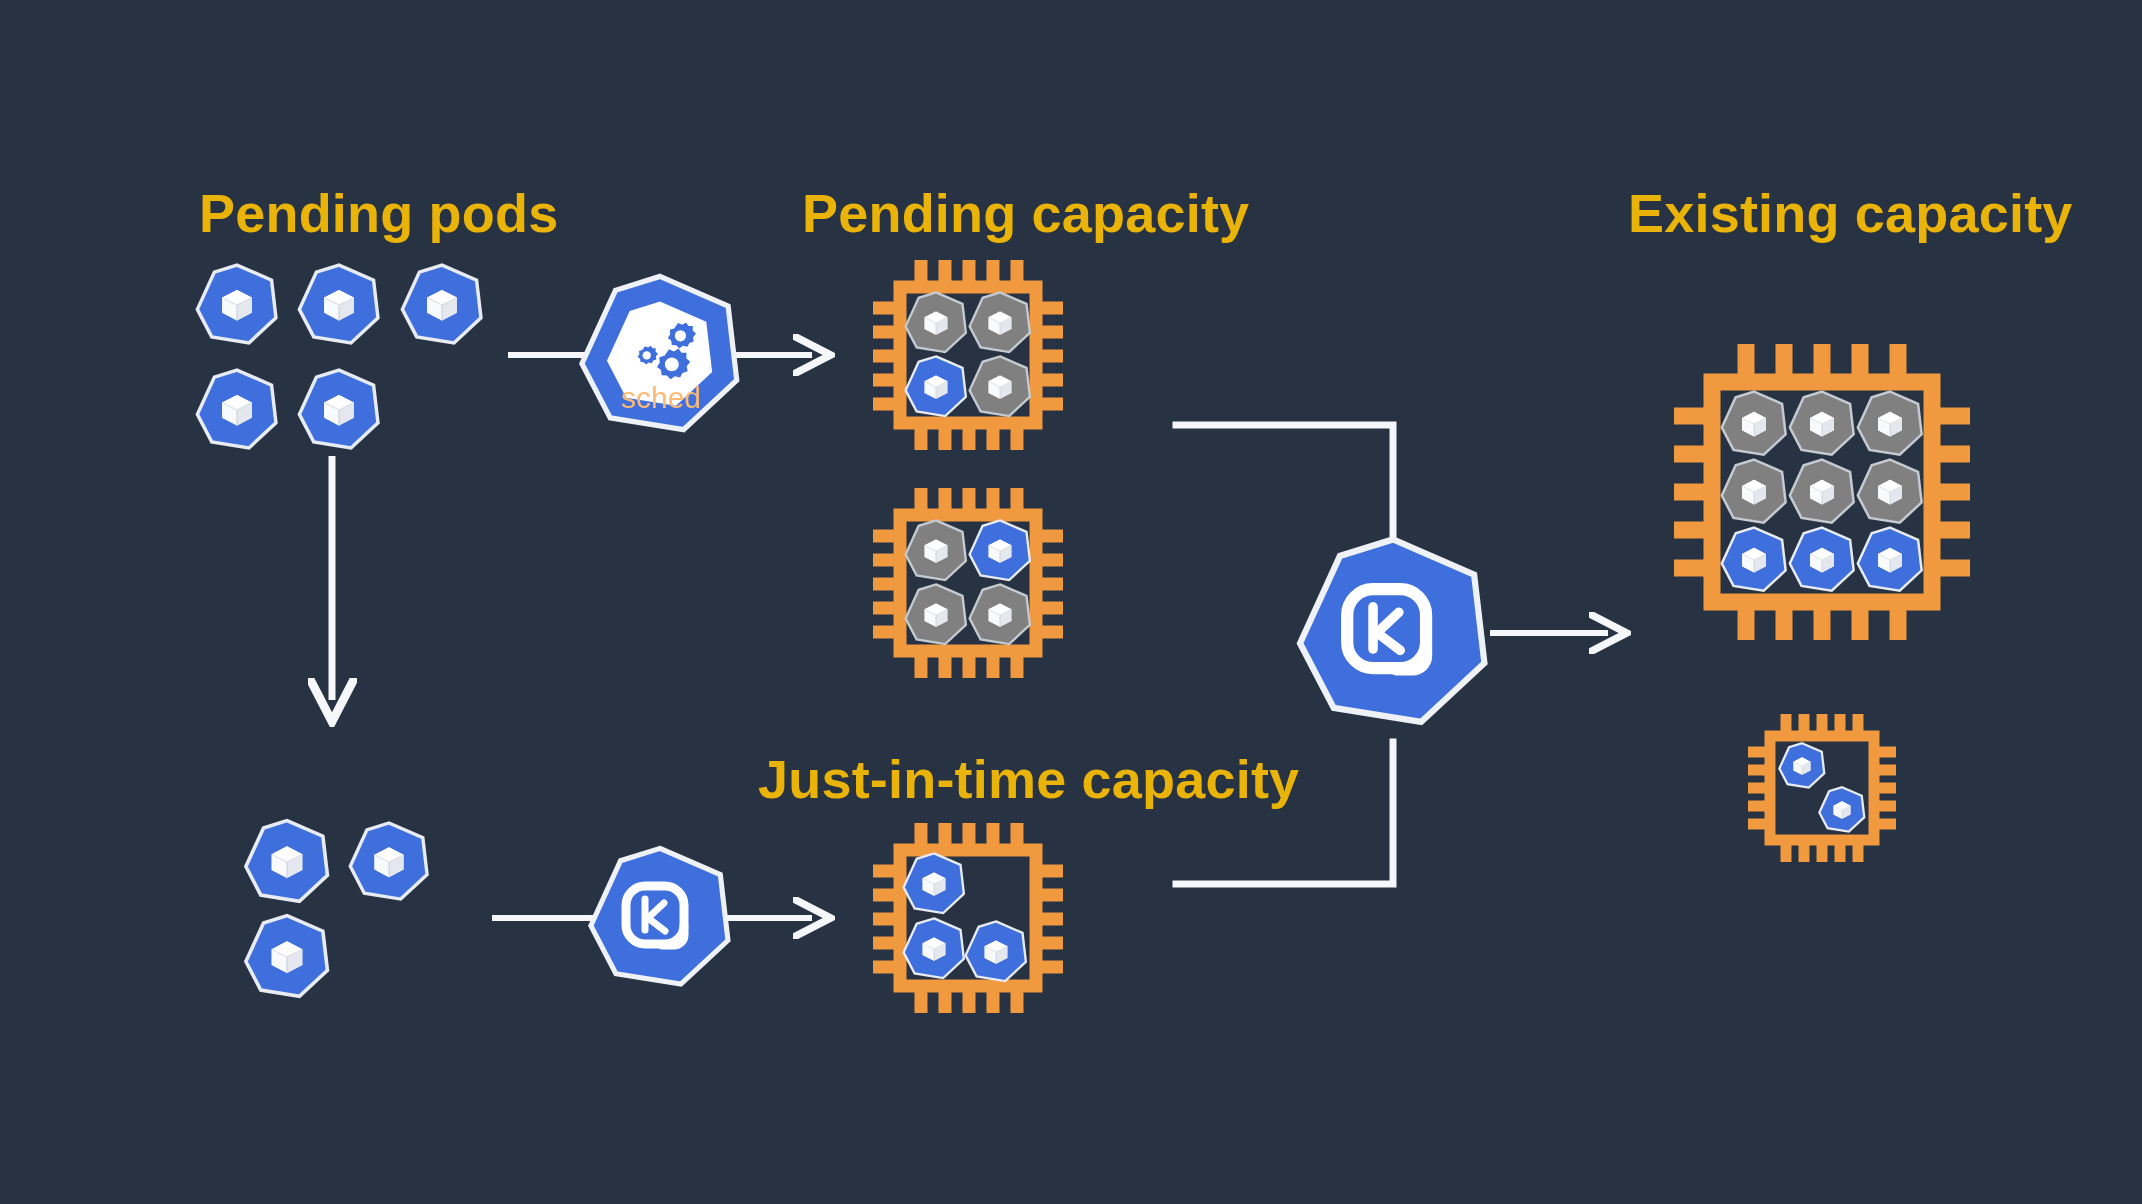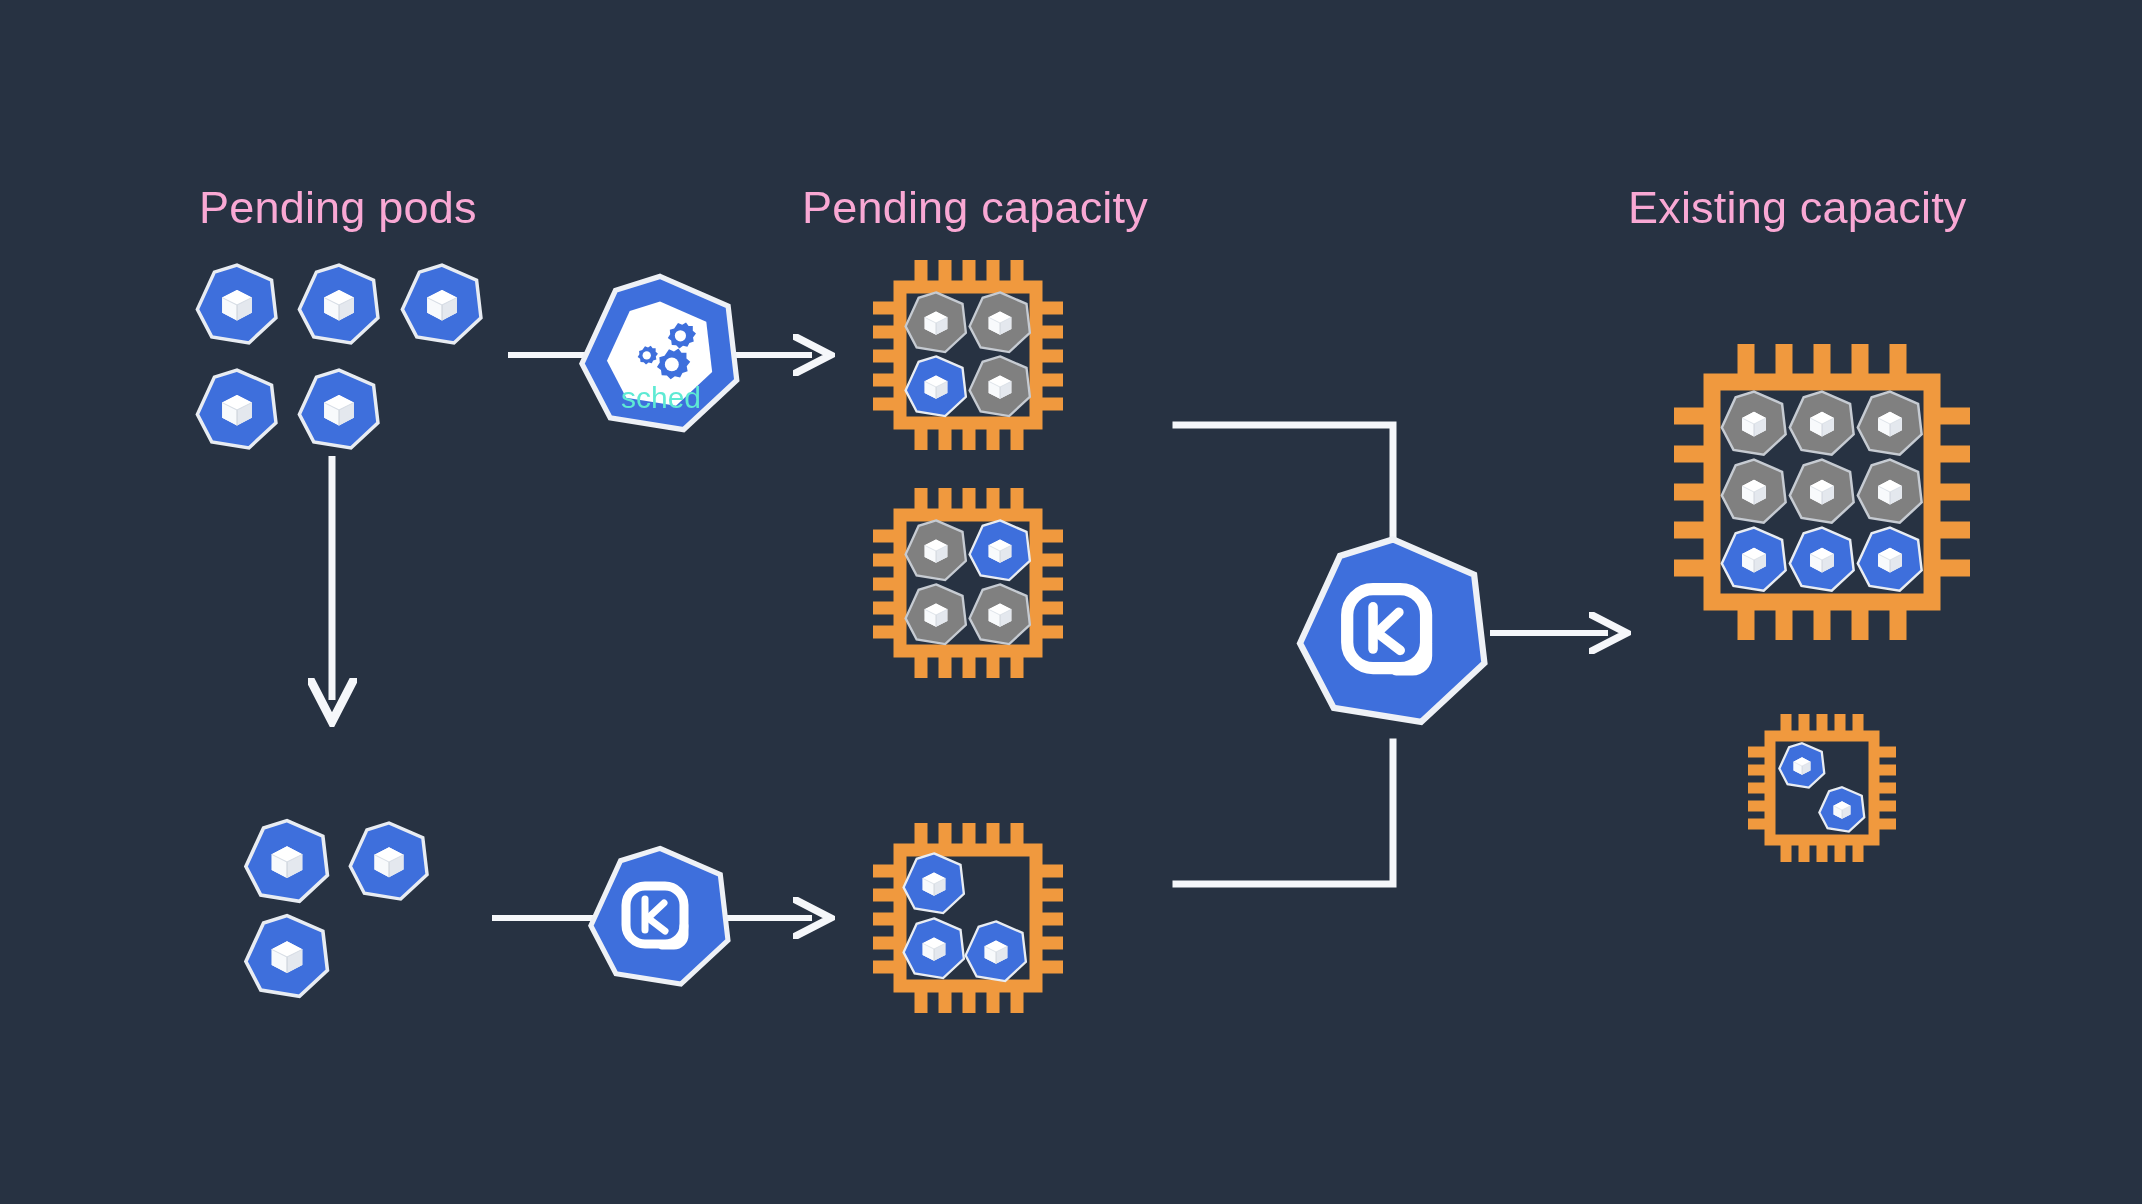--- a/index.html
+++ b/index.html
@@ -6,45 +6,46 @@
   html,body{ background:#273242; }
   body{
     width:2142px; height:1204px;
     font-family:"Liberation Sans", sans-serif;
     position:relative; overflow:hidden;
   }
   #stage{ position:absolute; inset:0; }
   svg.layer{ position:absolute; top:0; left:0; width:2142px; height:1204px; }
   .label{
     position:absolute;
-    color:#f9a8d4;
-    font-weight:400;
-    font-size:45px;
+    color:#eab308;
+    font-weight:700;
+    font-size:54px;
     letter-spacing:0.2px;
     white-space:nowrap;
     font-family:"Liberation Sans", sans-serif;
   }
   .sched-text{
     position:absolute;
-    color:#5eead4;
+    color:#fdba74;
     font-size:30px;
     font-weight:400;
     white-space:nowrap;
     font-family:"Liberation Sans", sans-serif;
     text-align:right;
   }
 </style>
 </head>
 <body>
 
 <div id="stage">
 
   <div class="label" style="left:199px; top:182px;">Pending pods</div>
   <div class="label" style="left:802px; top:182px;">Pending capacity</div>
   <div class="label" style="left:1628px; top:182px;">Existing capacity</div>
+  <div class="label" style="left:758px; top:748px;">Just-in-time capacity</div>
 
   <svg class="layer" viewBox="0 0 2142 1204" xmlns="http://www.w3.org/2000/svg">
     <defs>
 
       <g id="pod-shape">
         <polygon points="0,-30 26.0,-18.7 29.3,9.6 9.0,28.5 -19.0,24.0 -29.8,3.3 -17.0,-24.7"></polygon>
       </g>
 
       <g id="cube-glyph">
         <polygon points="0,-13.5 13.2,-6.6 13.2,6.9 0,13.8 -13.2,6.9 -13.2,-6.6" fill="#FFFFFF"></polygon>

